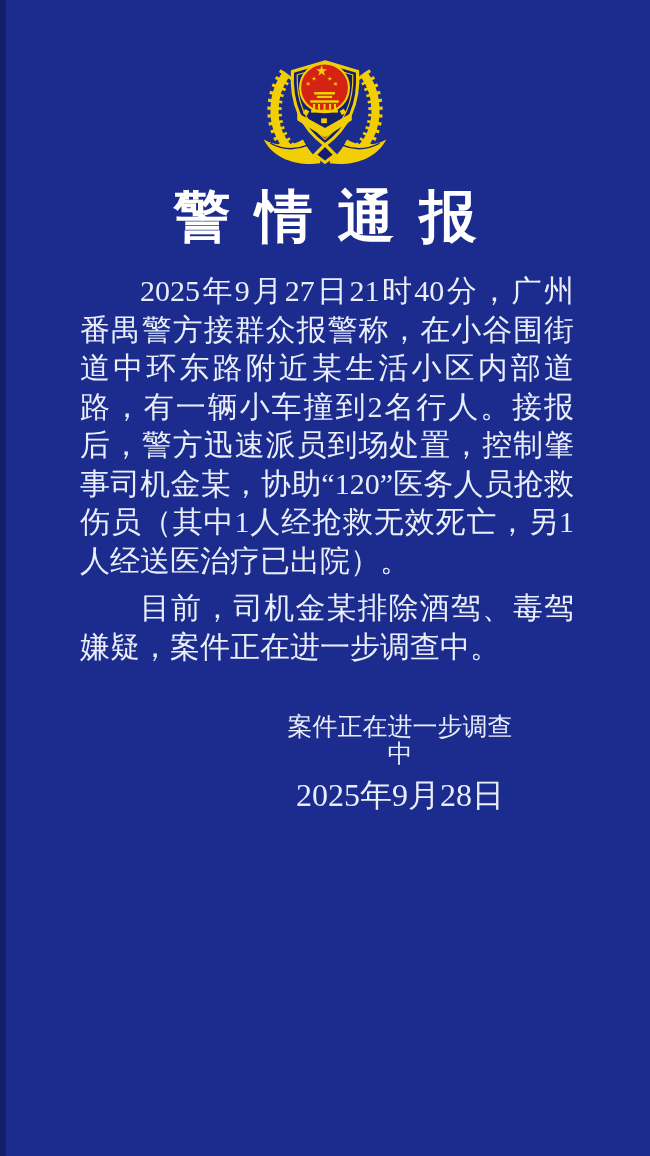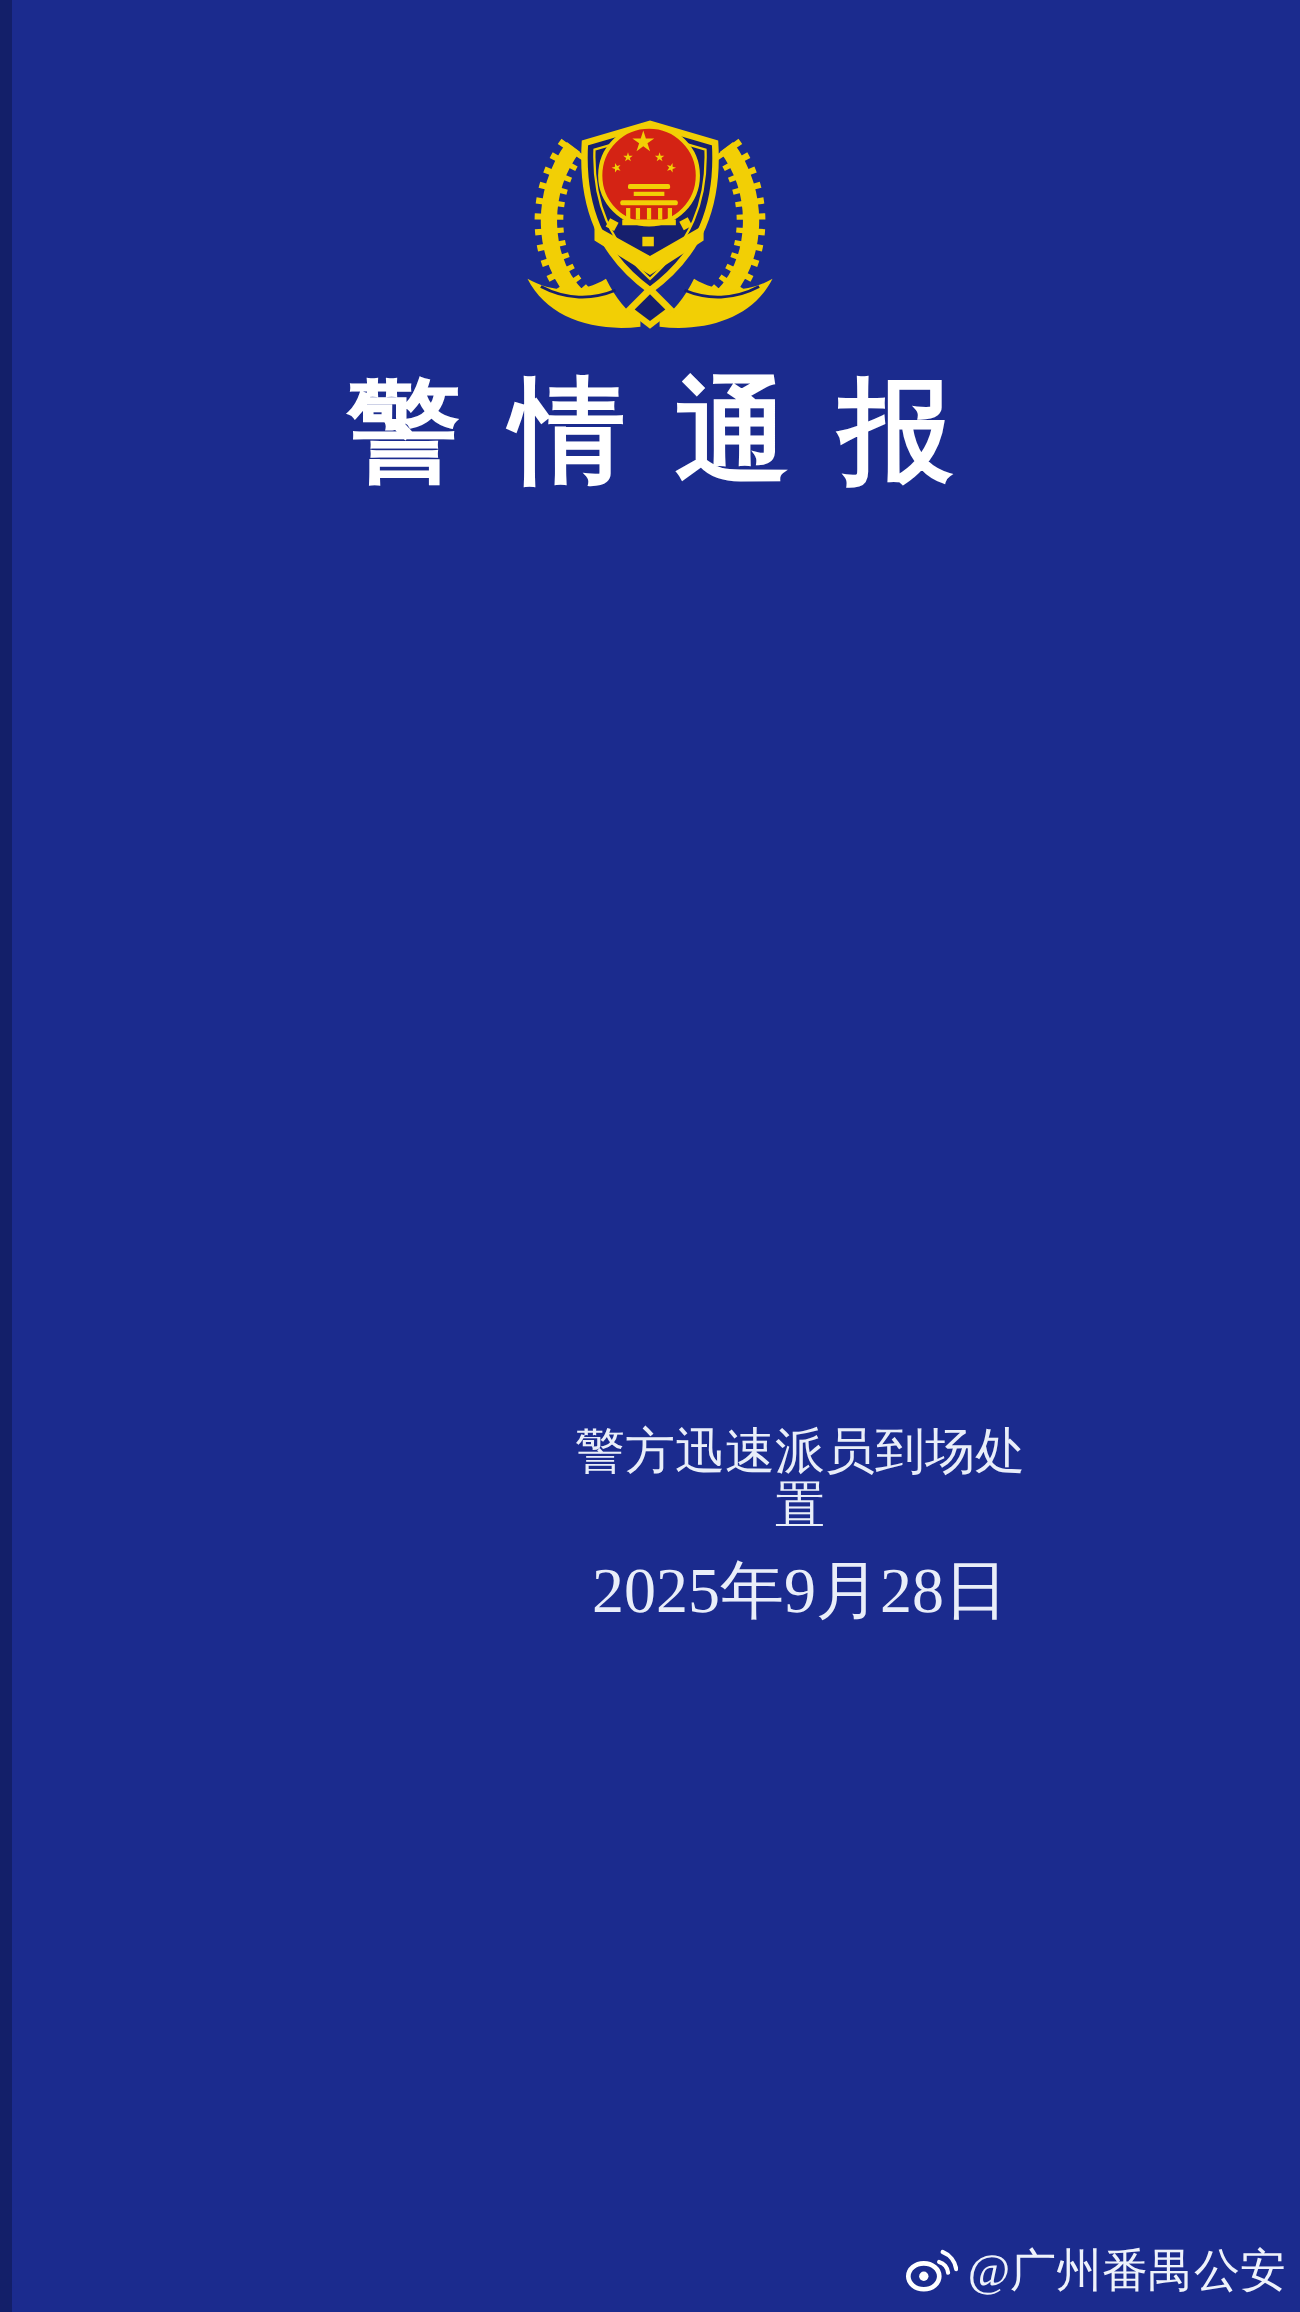--- a/index.html
+++ b/index.html
@@ -105,28 +105,23 @@
     </g>
   </svg>
 
   <div class="notice-title">
     <span>警</span>
     <span>情</span>
     <span>通</span>
     <span>报</span>
   </div>
 
+  <div class="notice-body">
+    <p>2025年9月27日21时40分，广州番禺警方接群众报警称，在小谷围街道中环东路附近某生活小区内部道路，有一辆小车撞到2名行人。接报后，警方迅速派员到场处置，控制肇事司机金某，协助“120”医务人员抢救伤员（其中1人经抢救无效死亡，另1人经送医治疗已出院）。</p>
+    <p>目前，司机金某排除酒驾、毒驾嫌疑，案件正在进一步调查中。</p>
+  </div>
 
   <div class="signature">
-    <div class="agency">警方迅速派员到场处置</div>
+    <div class="agency">案件正在进一步调查中</div>
     <div class="date">2025年9月28日</div>
   </div>
 
-  <div class="watermark">
-    <svg width="27" height="24" viewBox="0 0 30 26" xmlns="http://www.w3.org/2000/svg">
-      <ellipse cx="11" cy="16.5" rx="8.6" ry="7.2" fill="none" stroke="#ffffff" stroke-width="2.6"></ellipse>
-      <circle cx="11" cy="16.5" r="2.6" fill="#ffffff"></circle>
-      <path d="M19.5,8.5 A7,7 0 0 1 24.5,14.5" fill="none" stroke="#ffffff" stroke-width="2.3" stroke-linecap="round"></path>
-      <path d="M21.5,3 A12,12 0 0 1 29,12.5" fill="none" stroke="#ffffff" stroke-width="2.3" stroke-linecap="round"></path>
-    </svg>
-    <span>@广州番禺公安</span>
-  </div>
 </div>
 
 </body></html>

